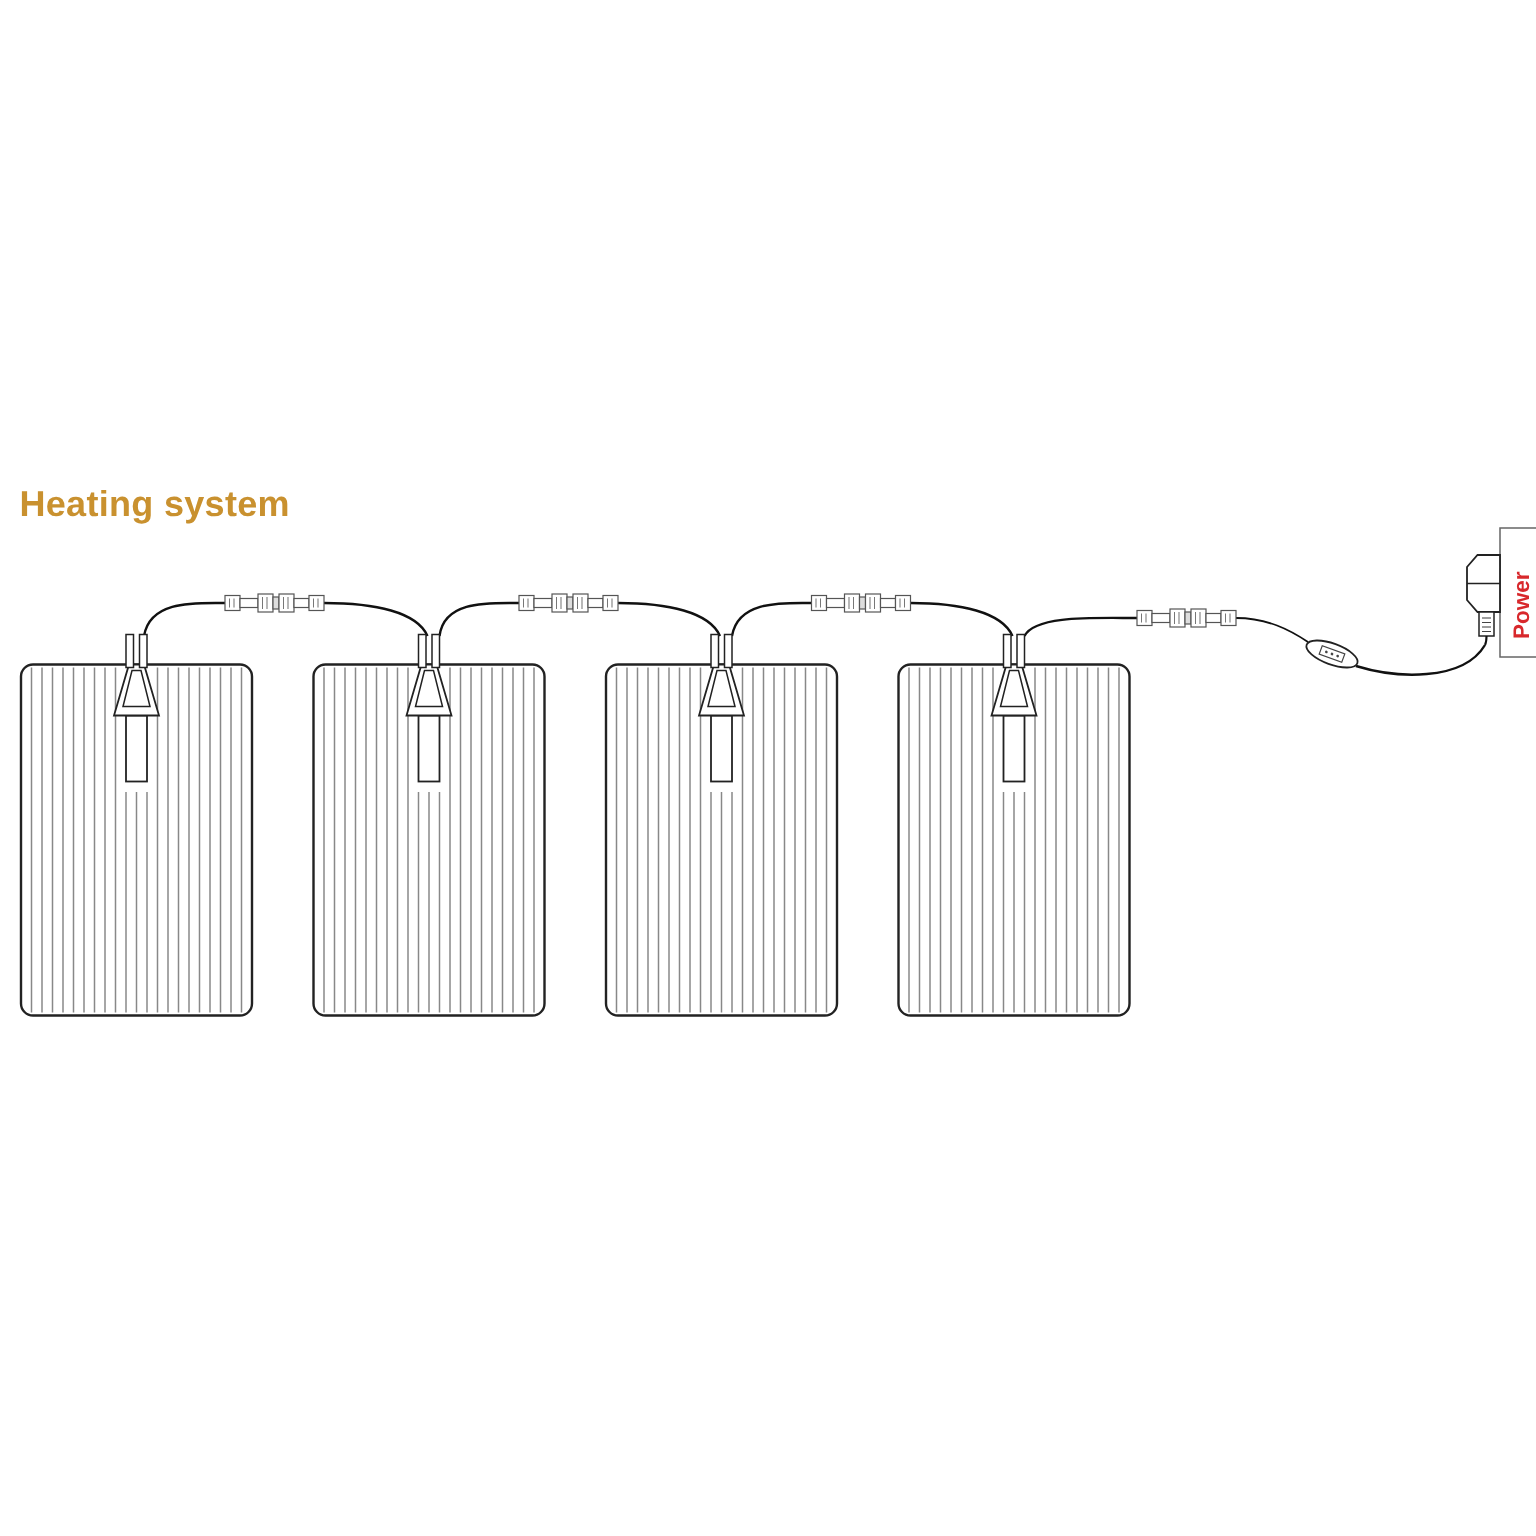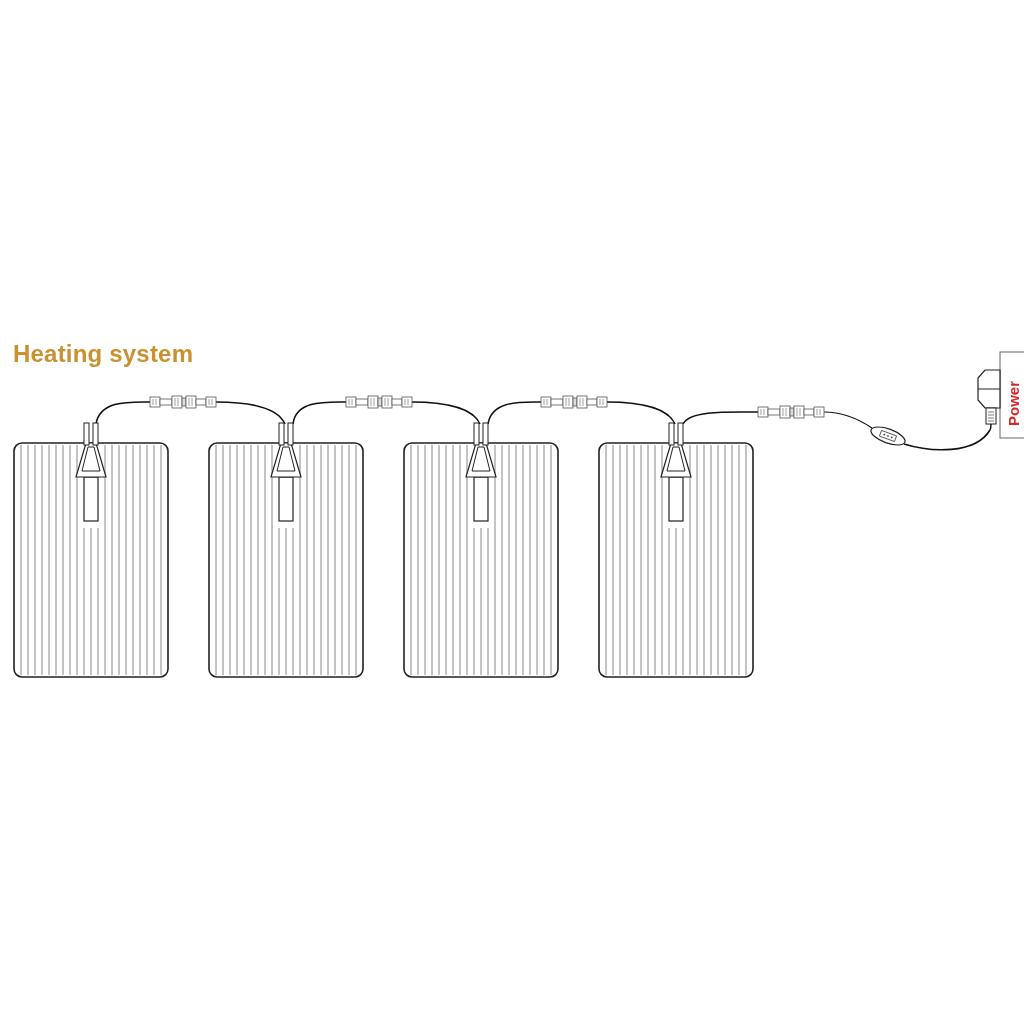--- a/index.html
+++ b/index.html
@@ -1,17 +1,17 @@
 <!DOCTYPE html>
 <html><head>
 <meta charset="utf-8">
 <style>
   html,body{margin:0;padding:0;background:#fff;}
   body{width:1024px;height:1024px;position:relative;overflow:hidden;font-family:"Liberation Sans",sans-serif;}
-  .title{position:absolute;left:13px;top:340px;font-size:24px;font-weight:bold;color:#c9912f;font-family:"Liberation Sans",sans-serif;letter-spacing:0.2px;}
+  .title{position:absolute;left:13px;top:323px;font-size:24px;font-weight:bold;color:#c9912f;font-family:"Liberation Sans",sans-serif;letter-spacing:0.2px;}
   svg{position:absolute;left:0;top:0;}
   .power-label{font-family:"Liberation Sans",sans-serif;font-weight:bold;font-size:15px;fill:#d8282c;}
 </style>
 </head>
 <body>
 
 <div class="title">Heating system</div>
 
 <svg width="1024" height="1024" viewBox="0 0 1024 1024">
   <defs>

